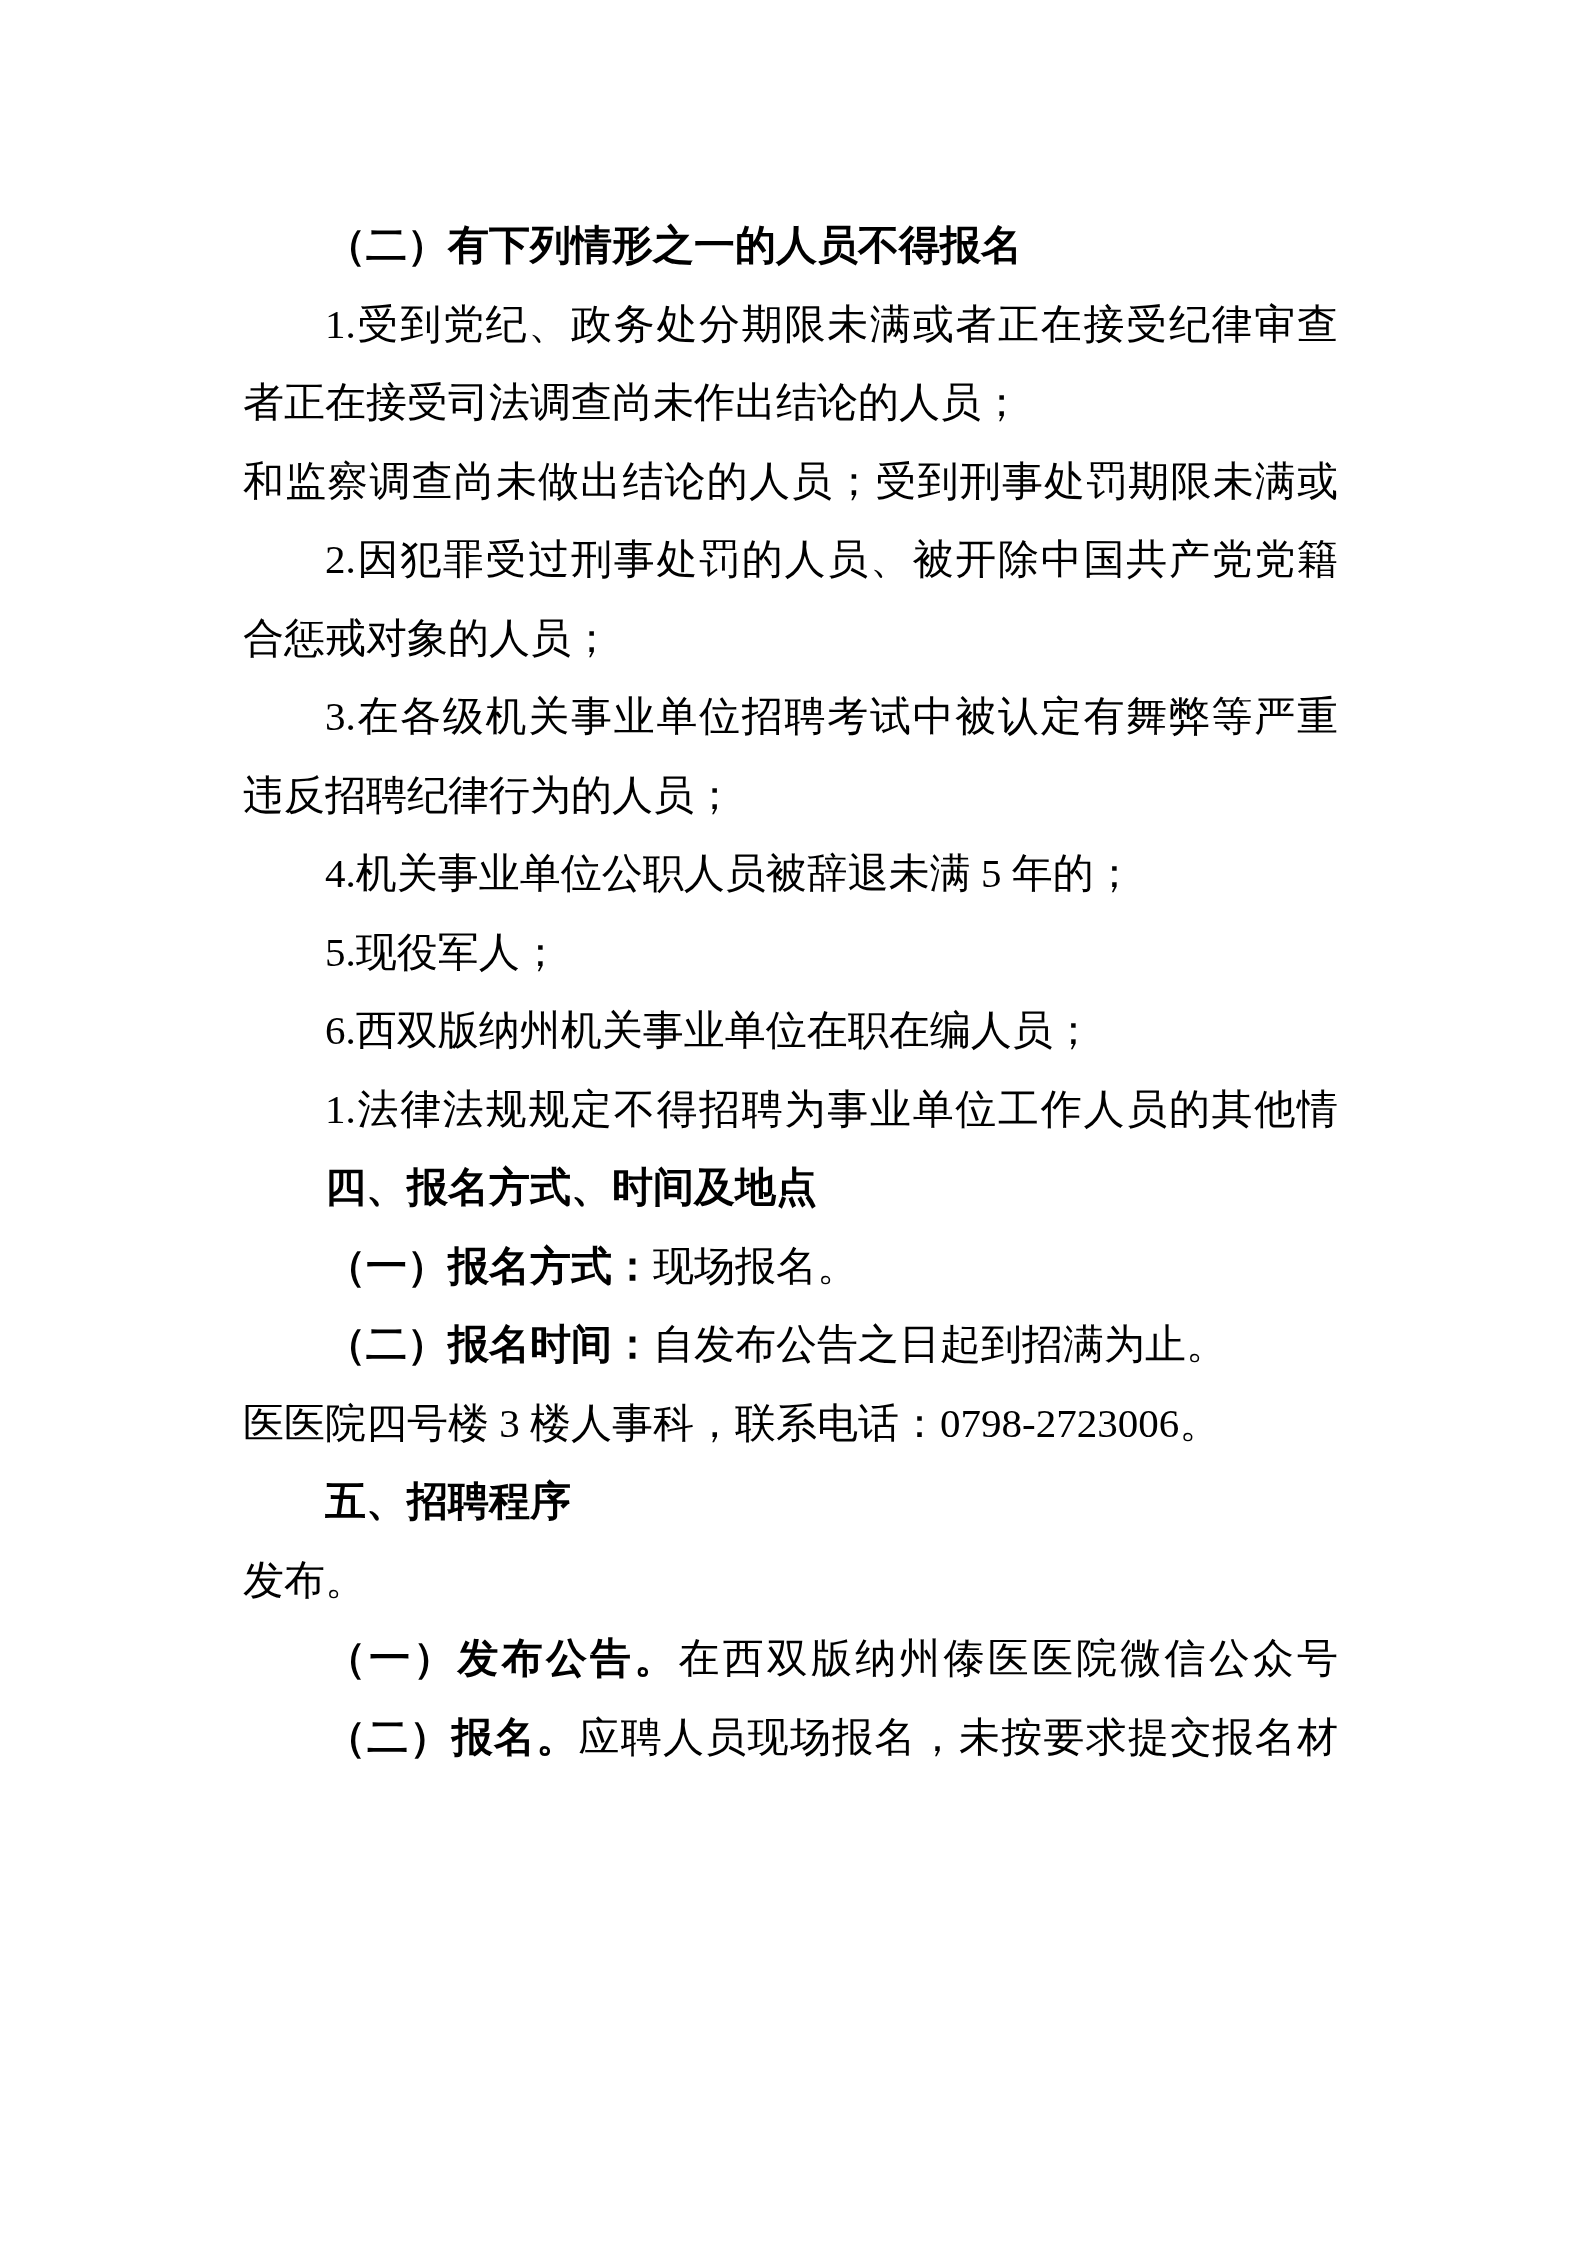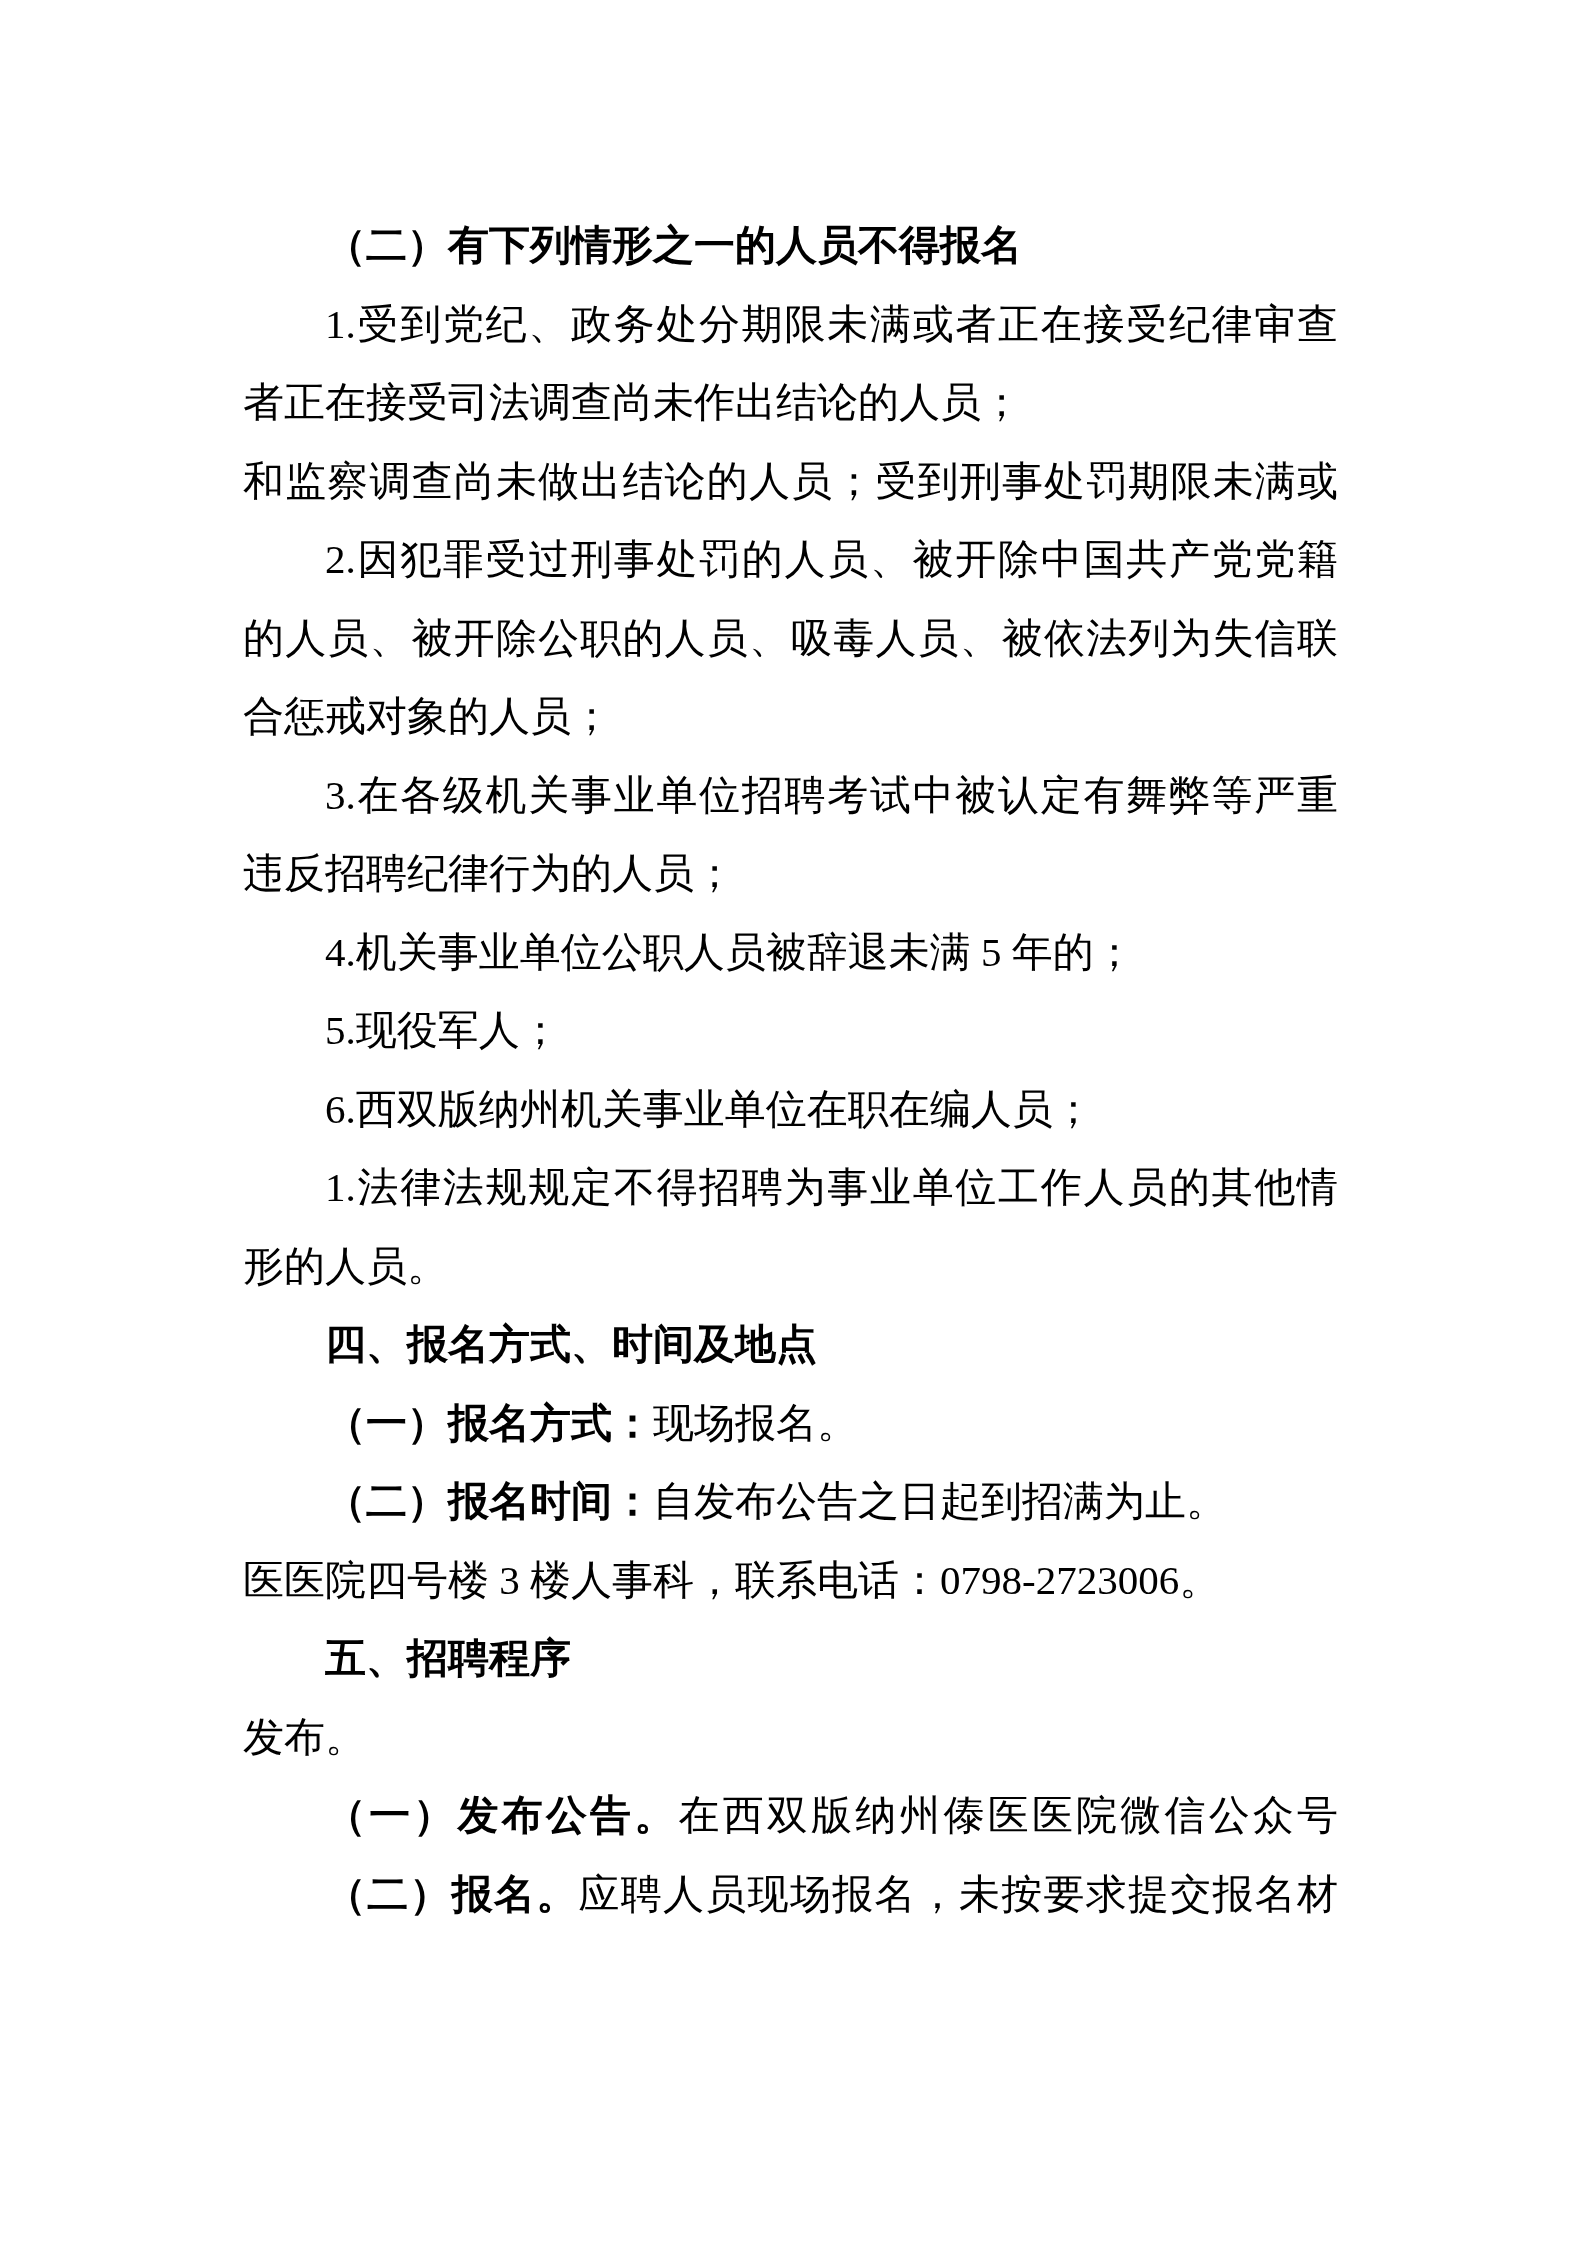--- a/index.html
+++ b/index.html
@@ -49,23 +49,20 @@
     <div class="ln">
       <span>者正在接受司法调查尚未作出结论的人员；</span>
     </div>
     <div class="ln fill">
       <span>和监察调查尚未做出结论的人员；受到刑事处罚期限未满或</span>
     </div>
 
     <div class="ln indent fill">
       <span>2.因犯罪受过刑事处罚的人员、被开除中国共产党党籍</span>
     </div>
-    <div class="ln fill">
-      <span>的人员、被开除公职的人员、吸毒人员、被依法列为失信联</span>
-    </div>
     <div class="ln">
       <span>合惩戒对象的人员；</span>
     </div>
 
     <div class="ln indent fill">
       <span>3.在各级机关事业单位招聘考试中被认定有舞弊等严重</span>
     </div>
     <div class="ln">
       <span>违反招聘纪律行为的人员；</span>
     </div>
@@ -75,23 +72,20 @@
     </div>
     <div class="ln indent">
       <span>5.现役军人；</span>
     </div>
     <div class="ln indent">
       <span>6.西双版纳州机关事业单位在职在编人员；</span>
     </div>
 
     <div class="ln indent fill">
       <span>1.法律法规规定不得招聘为事业单位工作人员的其他情</span>
-    </div>
-    <div class="ln">
-      <span>形的人员。</span>
     </div>
 
     <div class="ln hd indent">
       <span>四、报名方式、时间及地点</span>
     </div>
 
     <div class="ln indent">
       <span class="b">（一）报名方式：</span><span>现场报名。</span>
     </div>
     <div class="ln indent">

